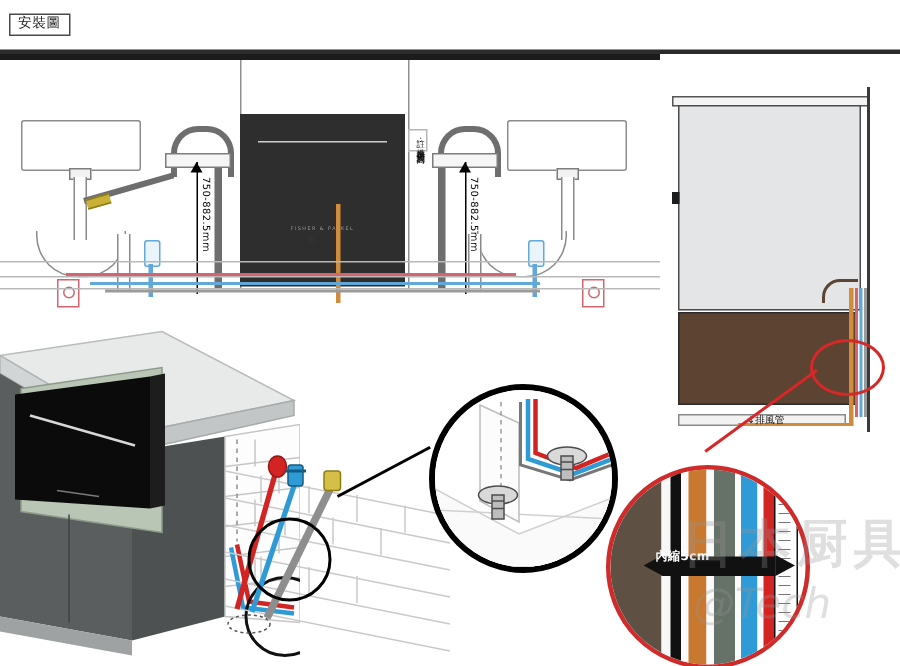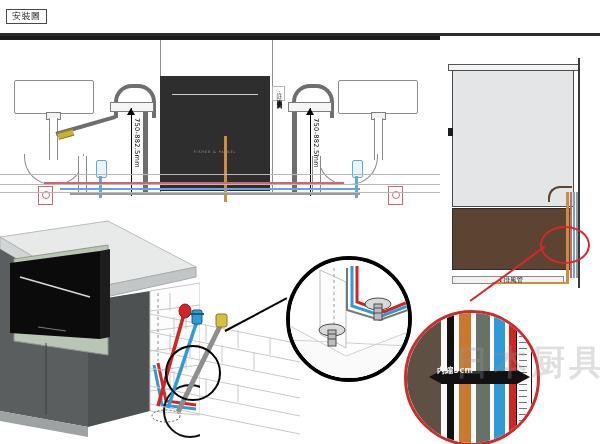--- a/index.html
+++ b/index.html
@@ -232,20 +232,21 @@
     <div class="abs" style="left:22px;top:57px;width:0;height:0;
                 border-top:7px solid transparent;border-bottom:7px solid transparent;
                 border-right:13px solid #111;"></div>
     <div class="abs" style="left:110px;top:57px;width:0;height:0;
                 border-top:7px solid transparent;border-bottom:7px solid transparent;
                 border-left:13px solid #111;"></div>
   </div>
   <div class="abs" id="magLabel">內縮5cm</div>
 
   <div class="abs" id="wm1">日本厨具</div>
+  <div class="abs" id="wm2">@Tech</div>
 
   <div class="abs" id="iso">
     <svg width="200" height="229" viewBox="0 0 200 229">
 
       <polygon points="0,22 108,6 196,52 88,74" fill="#e8eaea" stroke="#b9bcbc" stroke-width="1"></polygon>
       <polygon points="0,22 0,34 88,86 88,74" fill="#d2d5d5" stroke="#b0b3b3" stroke-width="1"></polygon>
       <polygon points="88,74 196,52 196,62 88,86" fill="#c3c6c6" stroke="#a8abab" stroke-width="1"></polygon>
 
       <polygon points="0,34 88,86 88,212 0,196" fill="#5b5e5e"></polygon>
 

